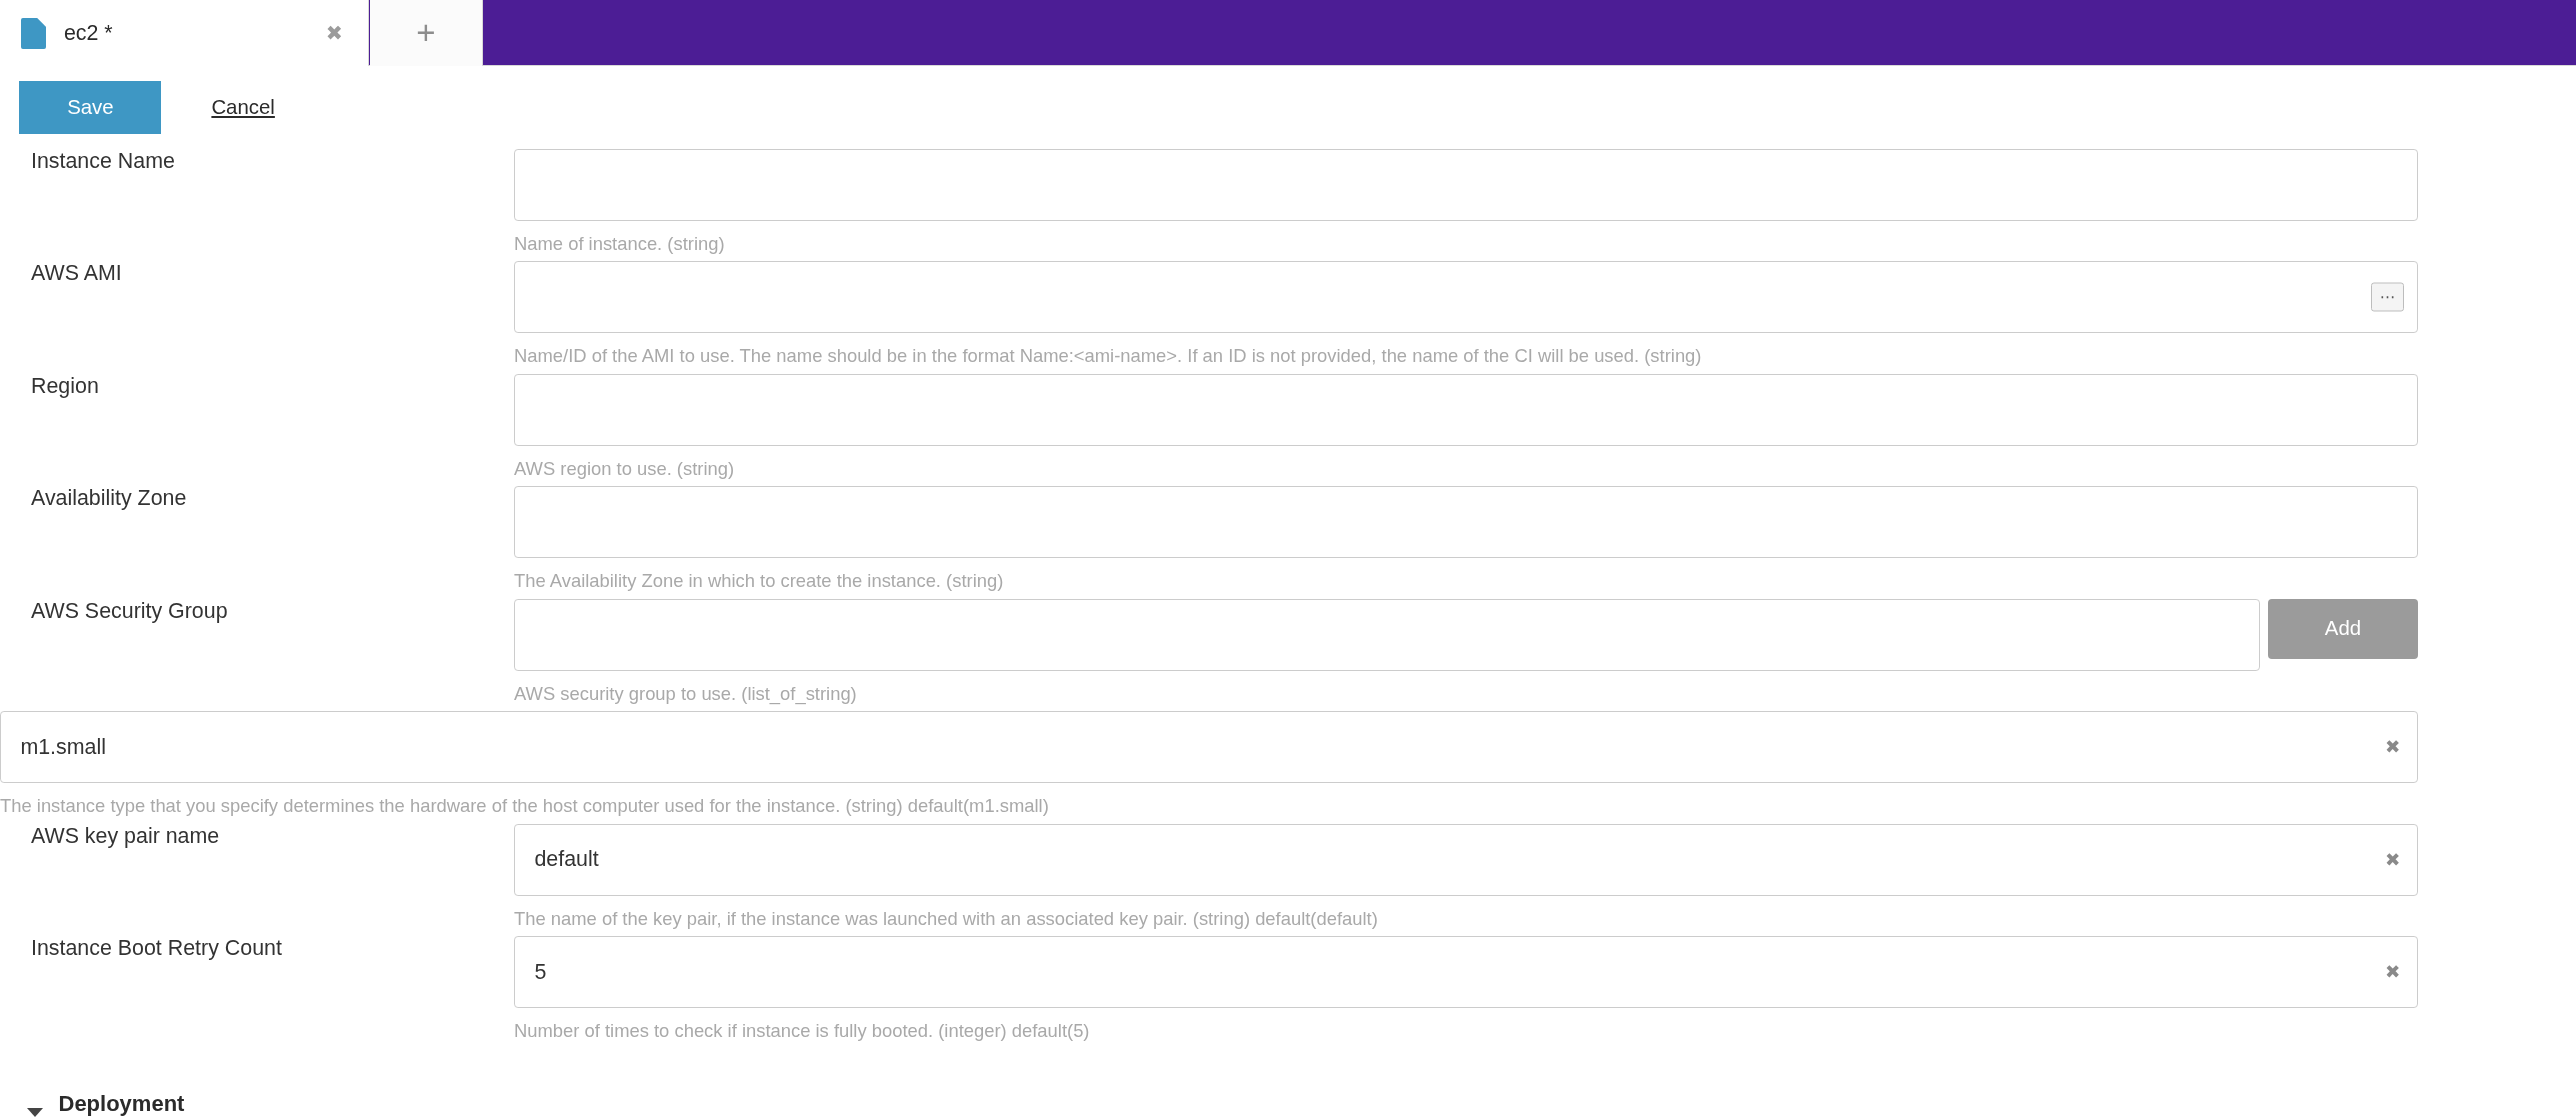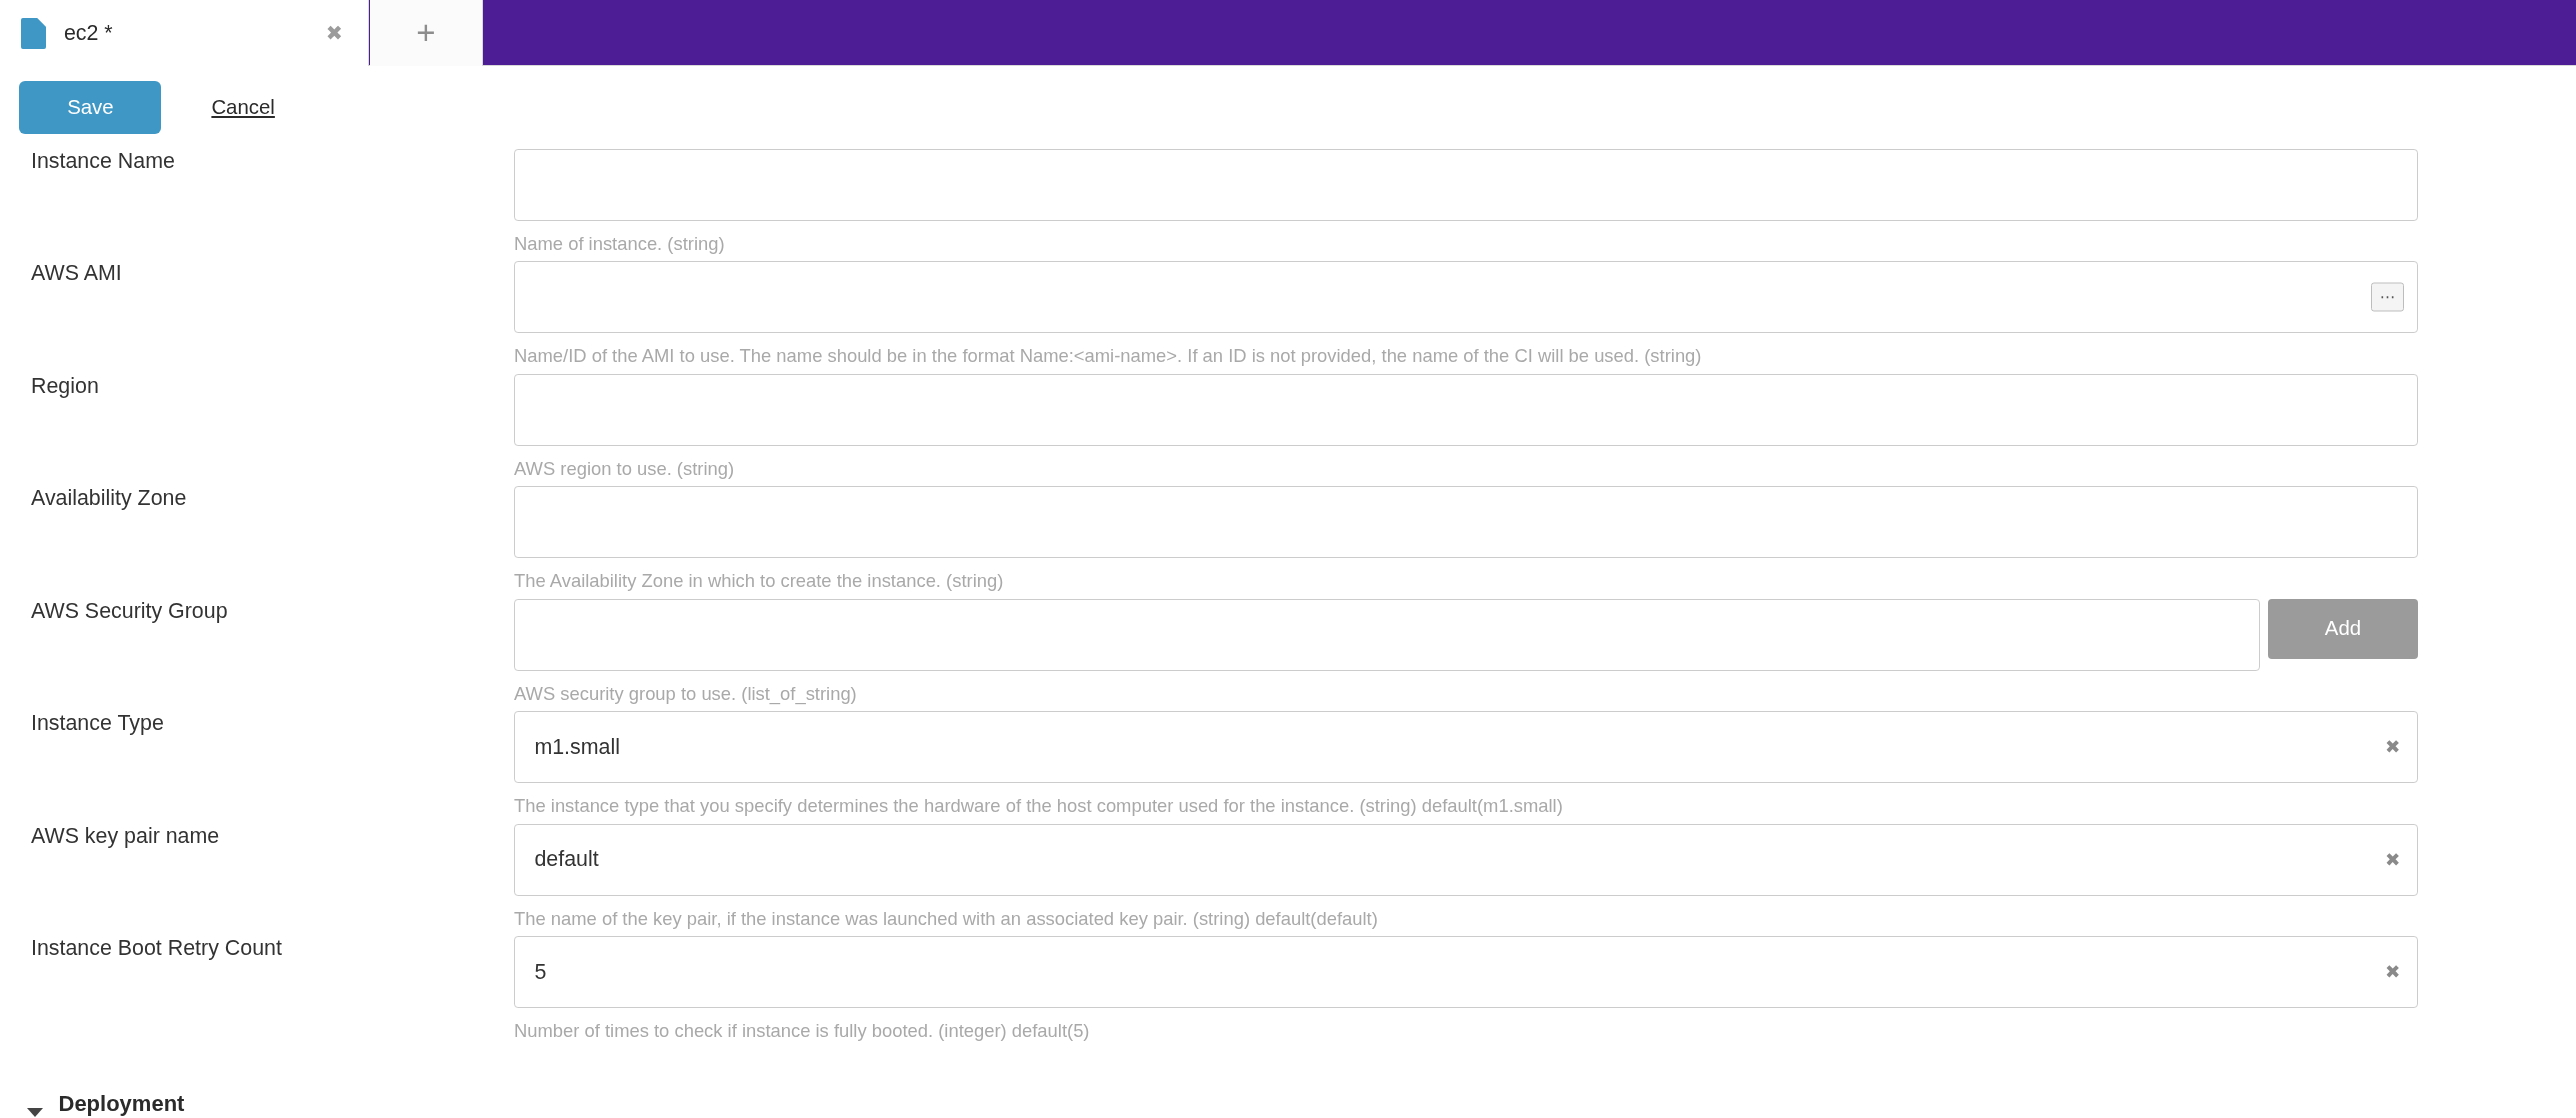--- a/index.html
+++ b/index.html
@@ -91,21 +91,21 @@
     width: 2576px;
     height: 83px;
     display: flex;
     align-items: center;
     padding-left: 19.4px;
   }
   .btn-save {
     background: #3e97c4;
     color: #ffffff;
     border: none;
-    border-radius: 6px;
+    border-radius: 0;
     font-size: 20.4px;
     font-family: inherit;
     padding: 0 27px;
     height: 53px;
     min-width: 142px;
     cursor: pointer;
   }
   .btn-cancel {
     margin-left: 50px;
     font-size: 20.4px;
@@ -293,21 +293,20 @@
         <div class="row-label">AWS Security Group</div>
         <div class="row-field">
           <div class="input-wrap">
             <div style="position: relative; flex: 1 1 auto;"><input class="text-input" type="text" value="" style=""></div>
             <button class="add-btn">Add</button>
           </div>
           <div class="help">AWS security group to use. (list_of_string)</div>
         </div>
       </div>
       <div class="row" style="margin-top: 6.8px;">
-        <div class="row-label">Instance Type</div>
         <div class="row-field">
           <div class="input-wrap">
             <div style="position: relative; flex: 1 1 auto;"><input class="text-input" type="text" value="m1.small" style=""><span class="clear-icon">✖</span></div>
           </div>
           <div class="help">The instance type that you specify determines the hardware of the host computer used for the instance. (string) default(m1.small)</div>
         </div>
       </div>
       <div class="row" style="margin-top: 6.8px;">
         <div class="row-label">AWS key pair name</div>
         <div class="row-field">

